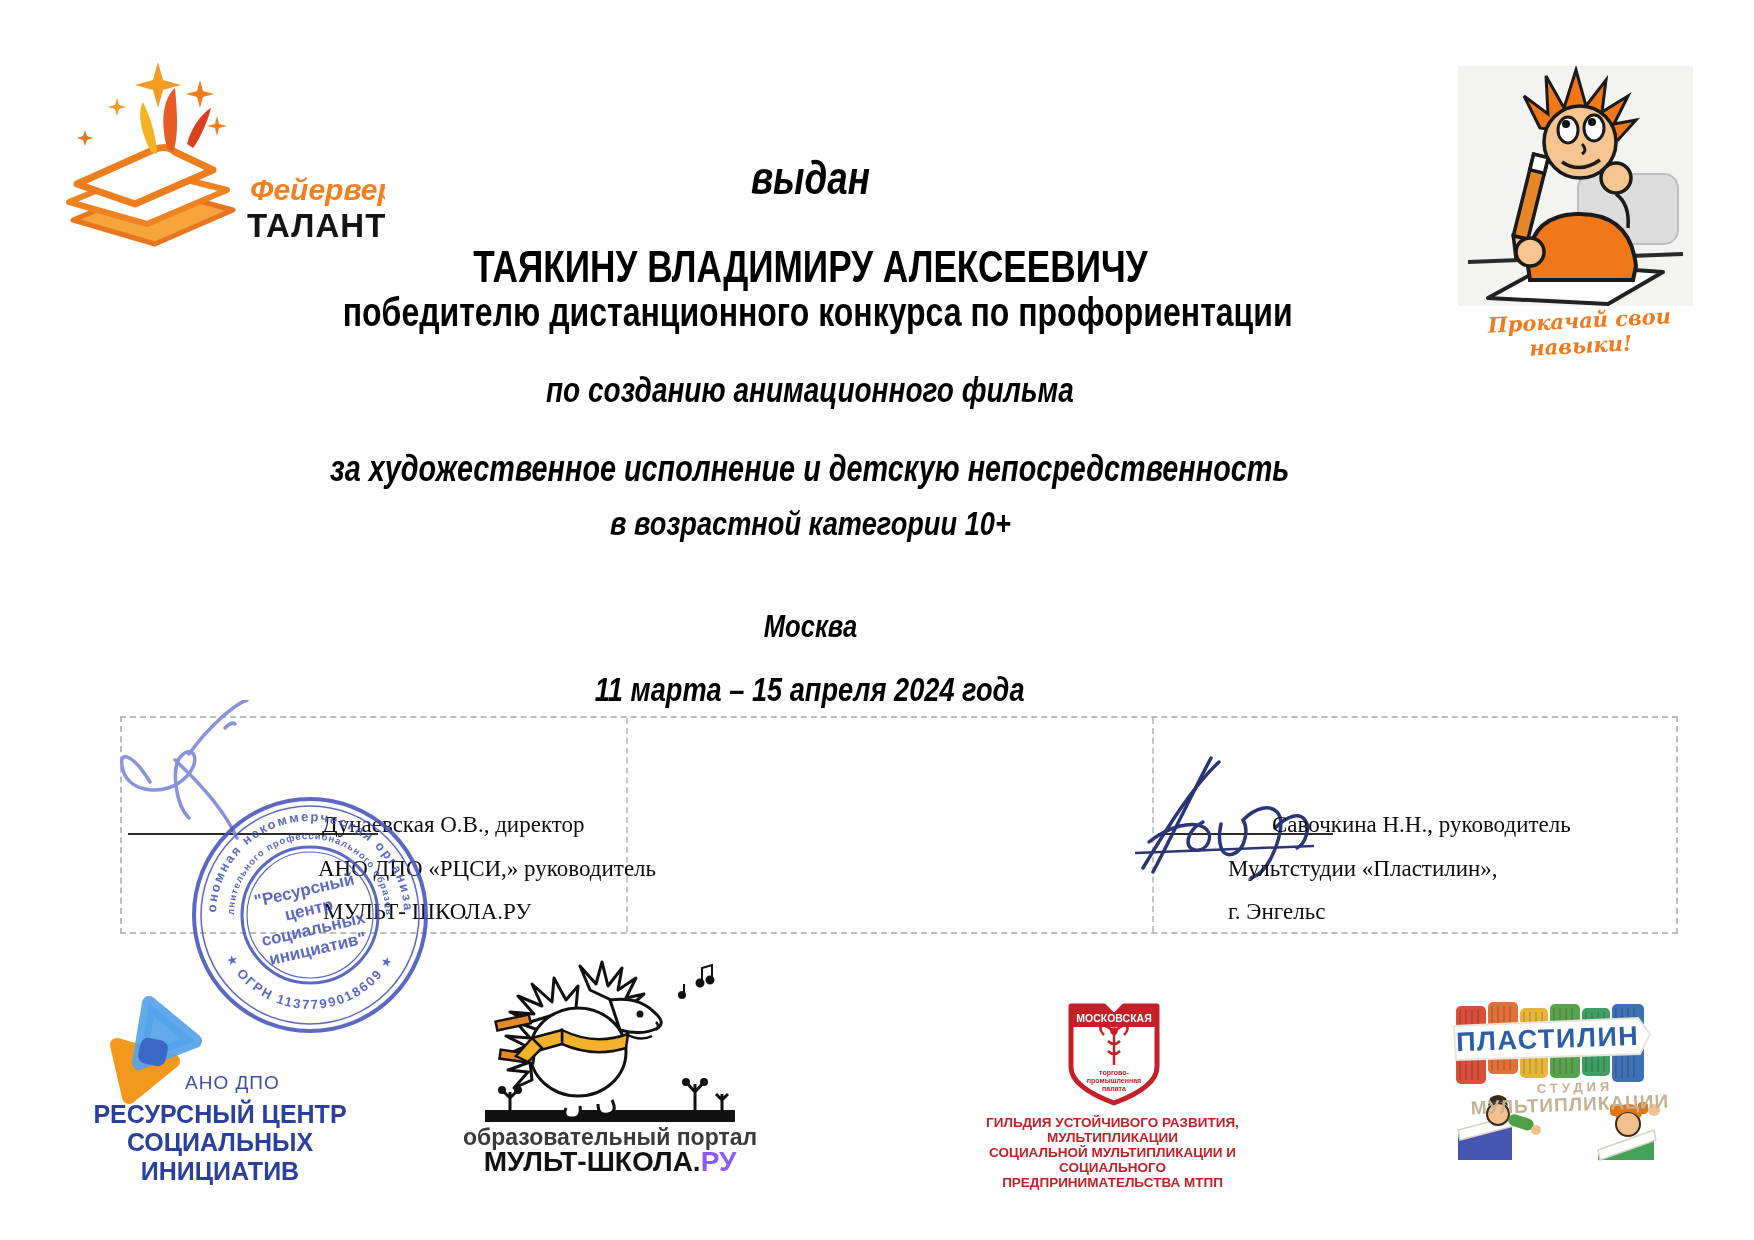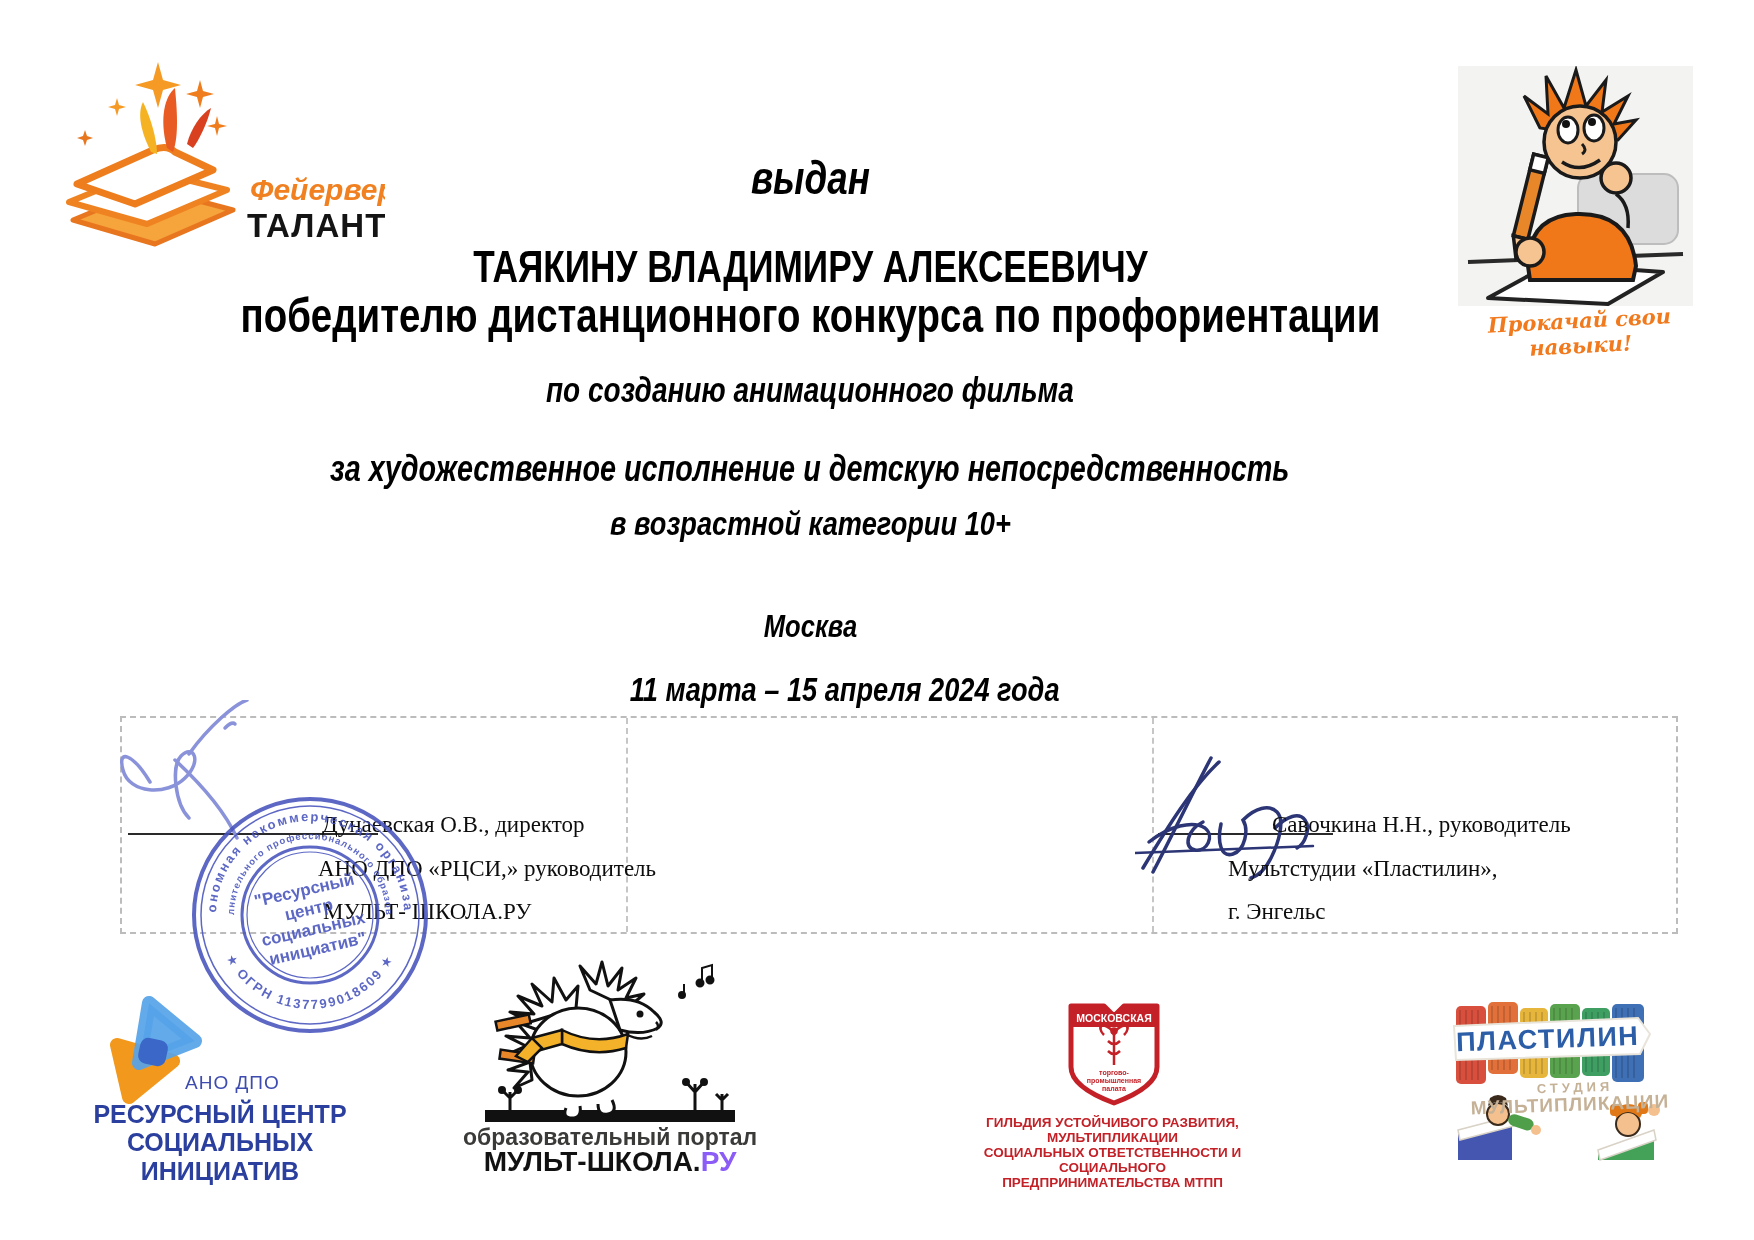--- a/index.html
+++ b/index.html
@@ -5,27 +5,27 @@
   html,body{margin:0;padding:0;background:#888;}
   .page{position:relative;width:1754px;height:1240px;background:#ffffff;overflow:hidden;
         font-family:"Liberation Sans","DejaVu Sans",sans-serif;color:#000;}
   
   .cline{position:absolute;left:0;width:1620px;text-align:center;font-weight:bold;
          line-height:1.05;white-space:nowrap;}
   .cline>span{display:inline-block;transform:scaleX(0.80);transform-origin:center;}
   .t-title{top:74px;font-size:82px;}
   .t-sub{top:154px;font-size:46px;font-style:italic;}
   .t-name{top:244px;font-size:44px;}
-  .t-aw1{top:291px;font-size:48px;}
+  .t-aw1{top:291px;font-size:40px;padding-left:8px;}
   .t-aw2{top:328px;font-size:36px;}
   .t-aw3{top:372px;font-size:35px;font-style:italic;}
   .t-merit{top:450px;font-size:36px;font-style:italic;}
   .t-age{top:506px;font-size:34px;font-style:italic;}
   .t-city{top:610px;font-size:32px;font-style:italic;}
-  .t-dates{top:672px;font-size:34px;font-style:italic;padding-left:35px;}
+  .t-dates{top:672px;font-size:34px;font-style:italic;}
   
   .sig-table{position:absolute;left:120px;top:716px;width:1558px;height:218px;
              border:2px dashed #bcbcbc;display:flex;box-sizing:border-box;}
   .sig-cell{box-sizing:border-box;height:100%;}
   .sig-cell.c1{width:506px;border-right:2px dashed #c6c6c6;}
   .sig-cell.c2{width:526px;border-right:2px dashed #c6c6c6;}
   .sig-cell.c3{flex:1;}
   .sig-caption{position:absolute;font-family:"Liberation Serif","DejaVu Serif",serif;
                font-size:23px;color:#0d0d0d;white-space:nowrap;}
   .sig-underline{position:absolute;height:2px;background:#2a2a2a;}
@@ -241,21 +241,21 @@
       <circle cx="46" cy="28" r="2.5" fill="#c32127"></circle>
     </g>
     <g fill="#c32127" font-size="7" font-weight="bold" text-anchor="middle">
       <text x="46" y="72">торгово-</text>
       <text x="46" y="80">промышленная</text>
       <text x="46" y="88">палата</text>
     </g>
   </svg>
   <div class="mtpp-cap">
     <div>ГИЛЬДИЯ УСТОЙЧИВОГО РАЗВИТИЯ, МУЛЬТИПЛИКАЦИИ</div>
-    <div>СОЦИАЛЬНЫХ ОТВЕТСТВЕННОСТИ И СОЦИАЛЬНОГО</div>
+    <div>СОЦИАЛЬНОЙ МУЛЬТИПЛИКАЦИИ И СОЦИАЛЬНОГО</div>
     <div>ПРЕДПРИНИМАТЕЛЬСТВА МТПП</div>
   </div>
 
   <svg class="abs" style="left:1450px;top:998px" width="210" height="165" viewBox="0 0 210 165">
     <g stroke-width="0">
       <rect x="6" y="8" width="30" height="78" rx="5" fill="#d94f3d"></rect>
       <rect x="38" y="4" width="30" height="72" rx="5" fill="#e2703a"></rect>
       <rect x="70" y="10" width="28" height="70" rx="5" fill="#e6b53c"></rect>
       <rect x="100" y="6" width="30" height="74" rx="5" fill="#5aa34e"></rect>
       <rect x="132" y="10" width="28" height="68" rx="5" fill="#3f9e62"></rect>

